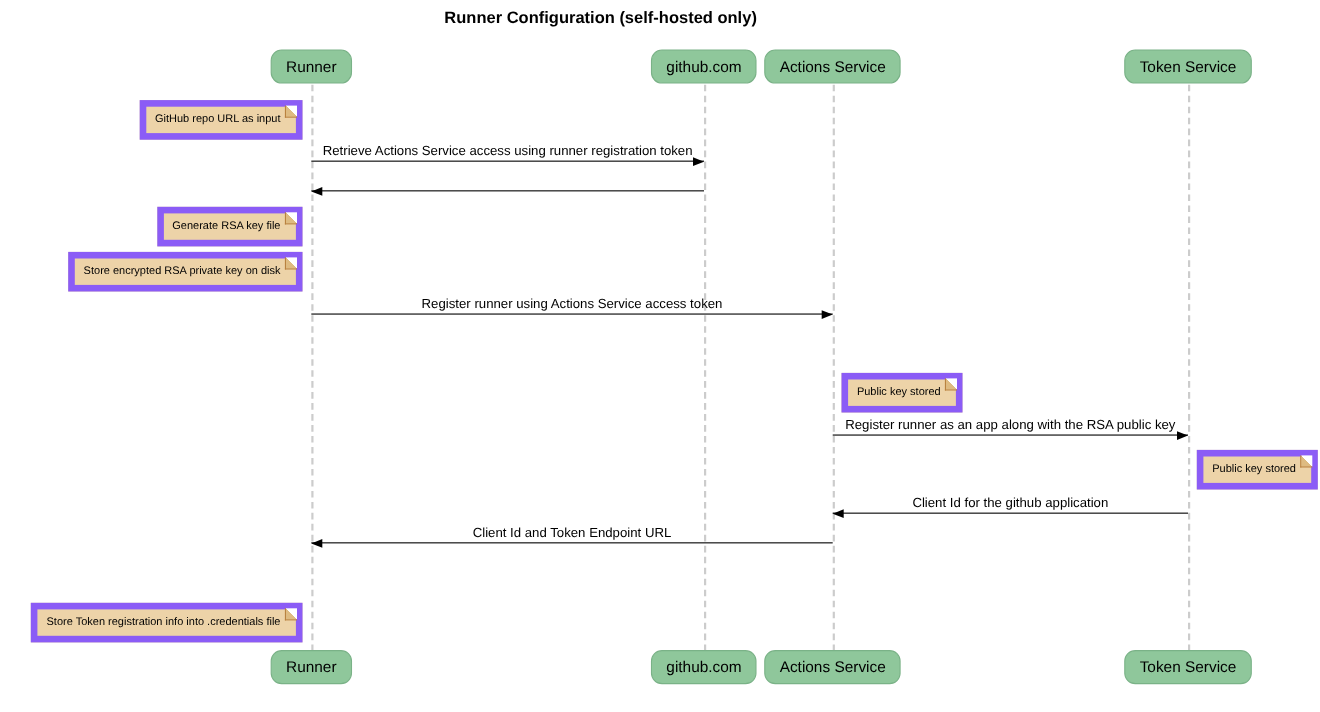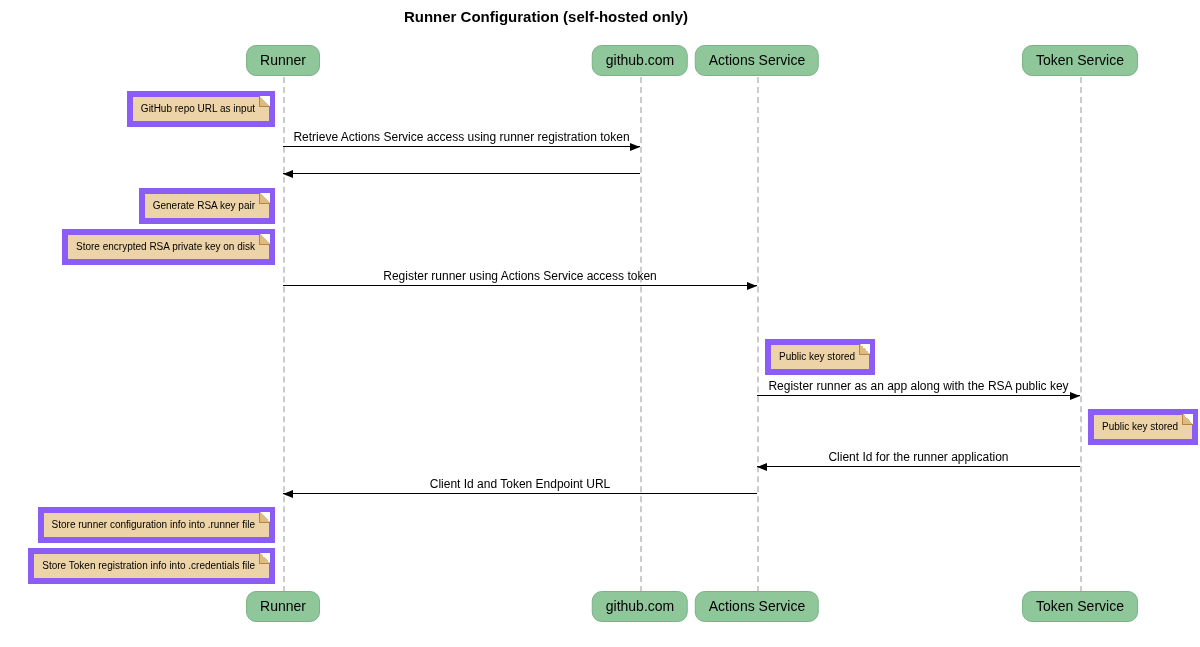--- a/index.html
+++ b/index.html
@@ -65,37 +65,33 @@
   <div class="participant" style="left:283px;top:591px">Runner</div>
   <div class="participant" style="left:640px;top:591px">github.com</div>
   <div class="participant" style="left:757px;top:591px">Actions Service</div>
   <div class="participant" style="left:1080px;top:591px">Token Service</div>
 
   <div class="note" style="right:925px;top:91px">
     <span>GitHub repo URL as input</span>
     <span class="fold"></span>
   </div>
   <div class="note" style="right:925px;top:188px">
-    <span>Generate RSA key pair</span>
+    <span>Generate RSA key file</span>
     <span class="fold"></span>
   </div>
   <div class="note" style="right:925px;top:229px">
     <span>Store encrypted RSA private key on disk</span>
     <span class="fold"></span>
   </div>
   <div class="note" style="left:765px;top:339px">
     <span>Public key stored</span>
     <span class="fold"></span>
   </div>
   <div class="note" style="left:1088px;top:409px">
     <span>Public key stored</span>
-    <span class="fold"></span>
-  </div>
-  <div class="note" style="right:925px;top:507px">
-    <span>Store runner configuration info into .runner file</span>
     <span class="fold"></span>
   </div>
   <div class="note" style="right:925px;top:548px">
     <span>Store Token registration info into .credentials file</span>
     <span class="fold"></span>
   </div>
 
   <div class="msg dir-right" style="left:283px;top:129px;width:357px">
     <span class="label">Retrieve Actions Service access using runner registration token</span>
     <span class="line"></span>
@@ -109,21 +105,21 @@
     <span class="label">Register runner using Actions Service access token</span>
     <span class="line"></span>
     <span class="arrowhead"></span>
   </div>
   <div class="msg dir-right" style="left:757px;top:378px;width:323px">
     <span class="label">Register runner as an app along with the RSA public key</span>
     <span class="line"></span>
     <span class="arrowhead"></span>
   </div>
   <div class="msg dir-left" style="left:757px;top:449px;width:323px">
-    <span class="label">Client Id for the runner application</span>
+    <span class="label">Client Id for the github application</span>
     <span class="line"></span>
     <span class="arrowhead"></span>
   </div>
   <div class="msg dir-left" style="left:283px;top:476px;width:474px">
     <span class="label">Client Id and Token Endpoint URL</span>
     <span class="line"></span>
     <span class="arrowhead"></span>
   </div>
 
 </div>

